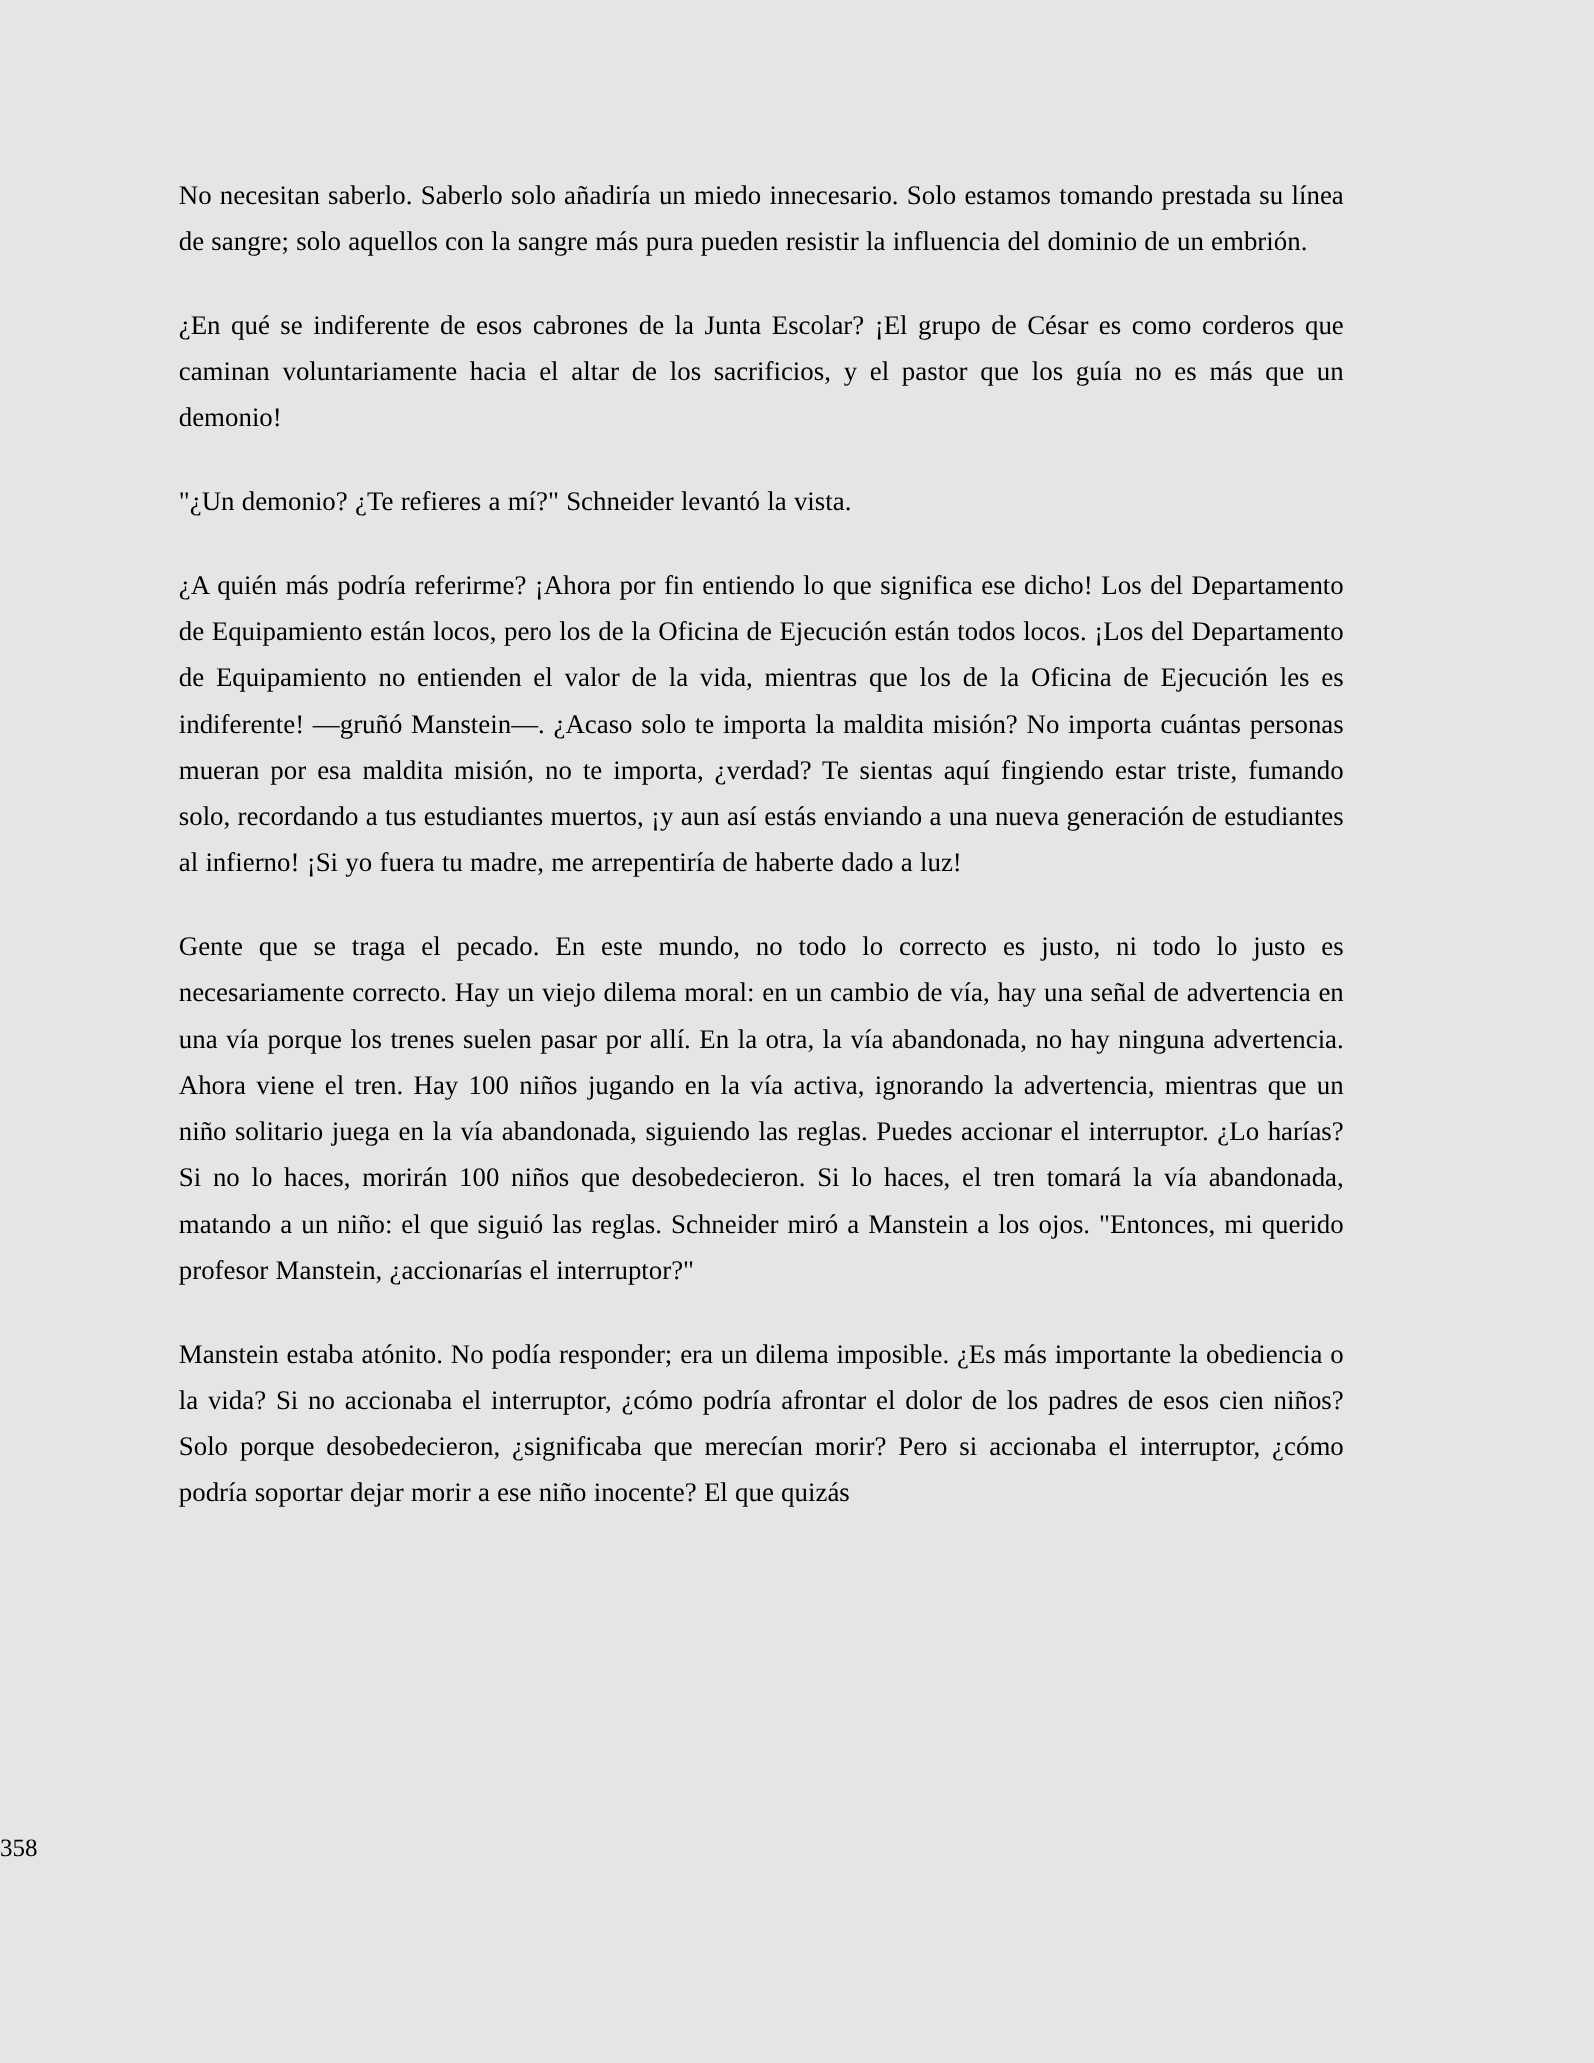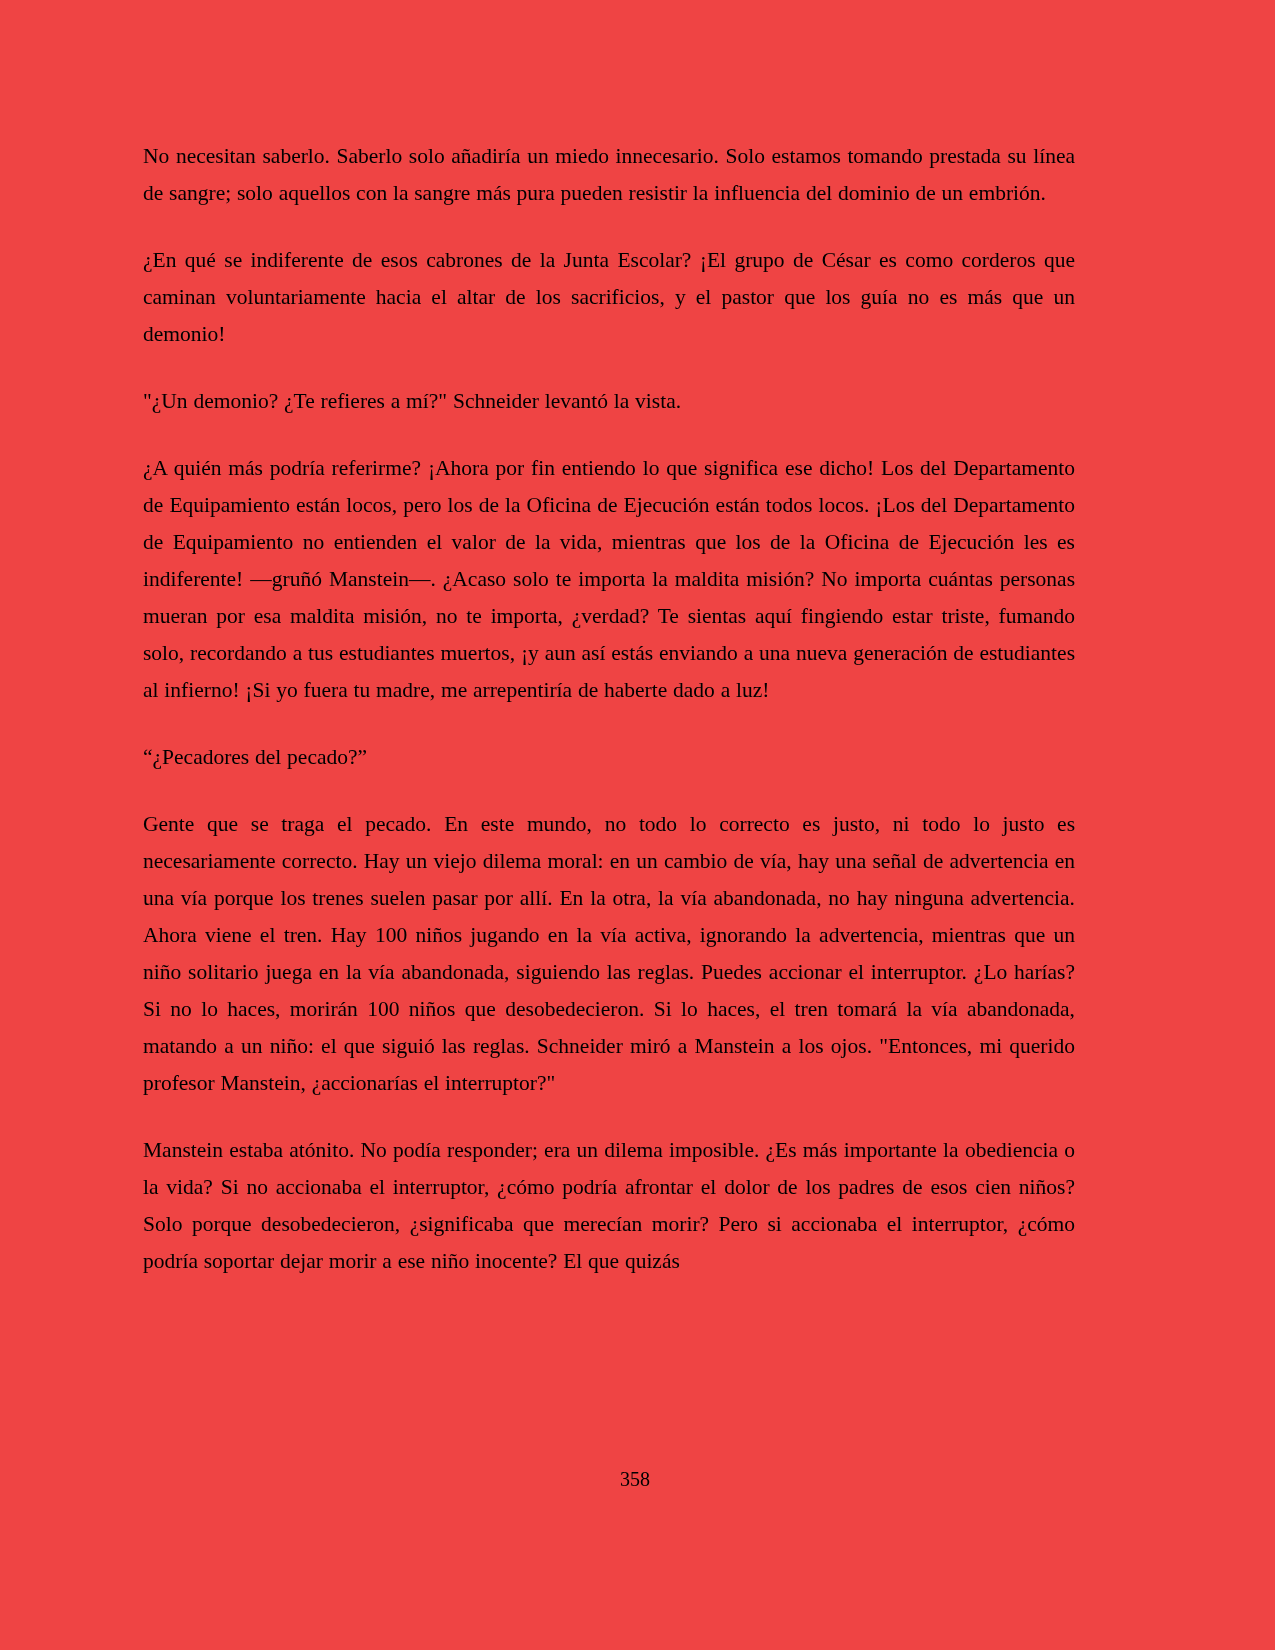--- a/index.html
+++ b/index.html
@@ -4,21 +4,21 @@
 <style>
   html, body {
     margin: 0;
     padding: 0;
     background: #ffffff;
   }
   .page {
     position: relative;
     width: 1275px;
     height: 1650px;
-    background: #ef4444;
+    background: #e5e5e5;
     margin: 0 auto;
     overflow: hidden;
     font-family: "Liberation Serif", "DejaVu Serif", serif;
     color: #000000;
   }
   .content {
     position: absolute;
     left: 143px;
     top: 138px;
     width: 932px;
@@ -37,21 +37,21 @@
     margin-bottom: 0;
   }
   p.noJustify {
     text-align: left;
   }
   .folio {
     position: absolute;
     left: 0;
     right: 5px;
     top: 1466px;
-    text-align: center;
+    text-align: left;
     font-size: 20px;
     line-height: 26px;
     font-family: "Liberation Serif", "DejaVu Serif", serif;
     color: #000000;
   }
 </style>
 </head>
 <body>
 
 <div class="page">
@@ -60,21 +60,20 @@
 
     <p class="para">No necesitan saberlo. Saberlo solo añadiría un miedo innecesario. Solo estamos tomando prestada su línea de sangre; solo aquellos con la sangre más pura pueden resistir la influencia del dominio de un embrión.</p>
 
     <p class="para">¿En qué se indiferente de esos cabrones de la Junta Escolar? ¡El grupo de César es como corderos que caminan voluntariamente hacia el altar de los sacrificios, y el pastor que los guía no es más que un demonio!</p>
 
     <p class="para noJustify">"¿Un demonio? ¿Te refieres a mí?" Schneider levantó la vista.</p>
 
     <p class="para">¿A quién más podría referirme? ¡Ahora por fin entiendo lo que significa ese dicho! Los del Departamento de Equipamiento están locos, pero los de la Oficina de Ejecución están todos locos. ¡Los del Departamento de Equipamiento no entienden el valor de la vida, mientras que los de la Oficina de Ejecución les es indiferente! —gruñó Manstein—. ¿Acaso solo te importa la maldita misión? No importa cuántas personas mueran por esa maldita misión, no te importa, ¿verdad? Te sientas aquí fingiendo estar triste, fumando solo, recordando a tus estudiantes muertos, ¡y aun así estás enviando a una nueva generación de estudiantes al infierno! ¡Si yo fuera tu madre, me arrepentiría de haberte dado a luz!</p>
 
 
-    <p class="para noJustify">“¿Pecadores del pecado?”</p>
 
     <p class="para">Gente que se traga el pecado. En este mundo, no todo lo correcto es justo, ni todo lo justo es necesariamente correcto. Hay un viejo dilema moral: en un cambio de vía, hay una señal de advertencia en una vía porque los trenes suelen pasar por allí. En la otra, la vía abandonada, no hay ninguna advertencia. Ahora viene el tren. Hay 100 niños jugando en la vía activa, ignorando la advertencia, mientras que un niño solitario juega en la vía abandonada, siguiendo las reglas. Puedes accionar el interruptor. ¿Lo harías? Si no lo haces, morirán 100 niños que desobedecieron. Si lo haces, el tren tomará la vía abandonada, matando a un niño: el que siguió las reglas. Schneider miró a Manstein a los ojos. "Entonces, mi querido profesor Manstein, ¿accionarías el interruptor?"</p>
 
     <p class="para">Manstein estaba atónito. No podía responder; era un dilema imposible. ¿Es más importante la obediencia o la vida? Si no accionaba el interruptor, ¿cómo podría afrontar el dolor de los padres de esos cien niños? Solo porque desobedecieron, ¿significaba que merecían morir? Pero si accionaba el interruptor, ¿cómo podría soportar dejar morir a ese niño inocente? El que quizás</p>
 
   </div>
 
   <div class="folio">358</div>
 
 </div>

